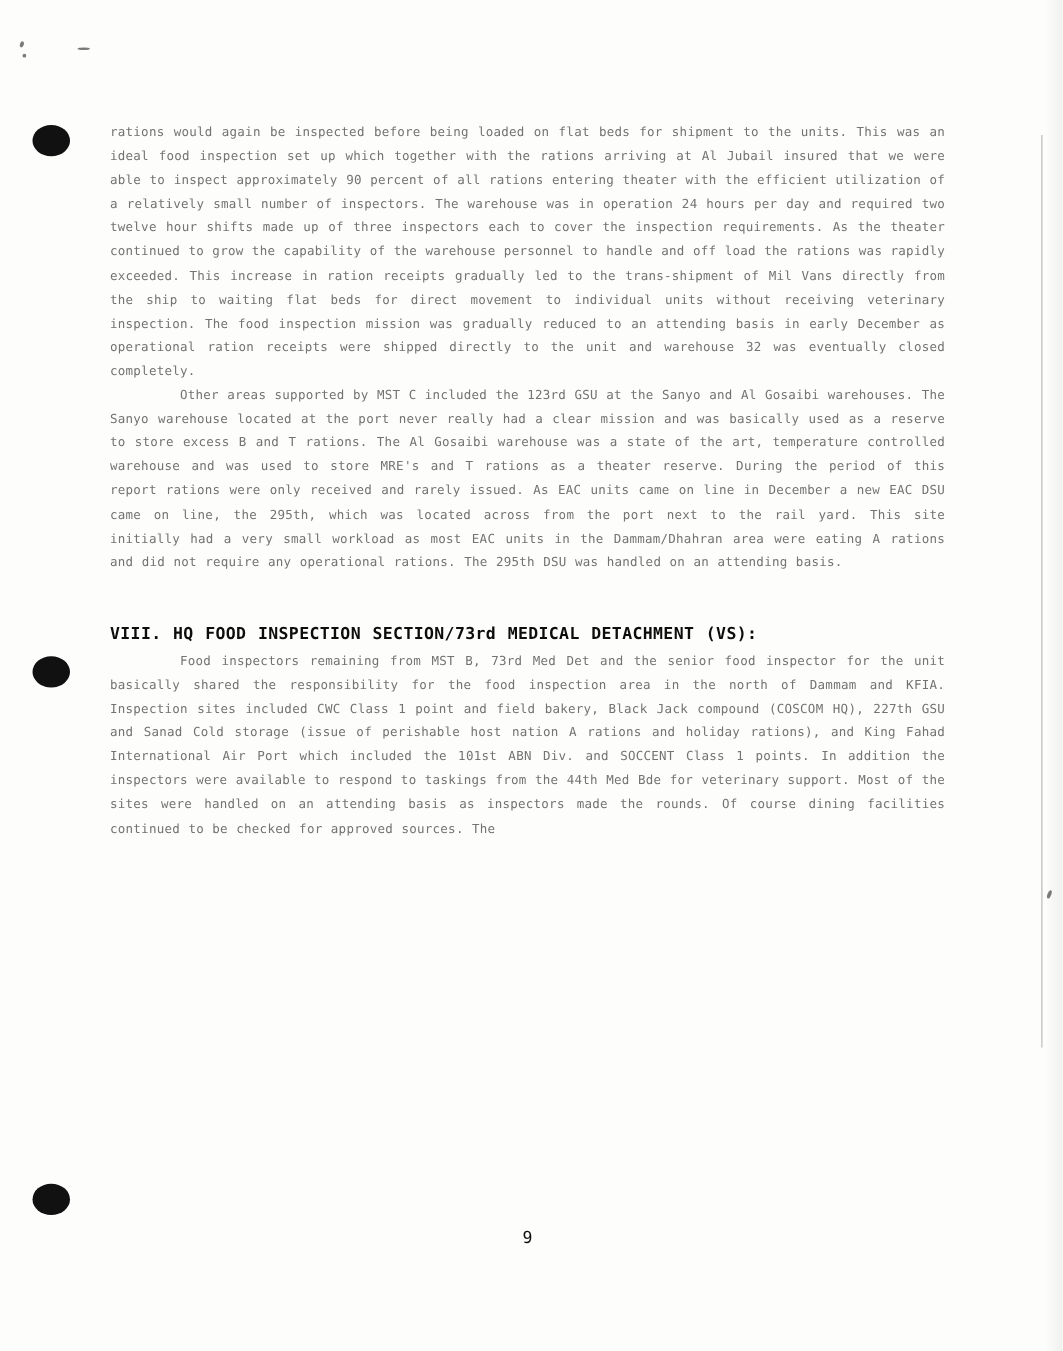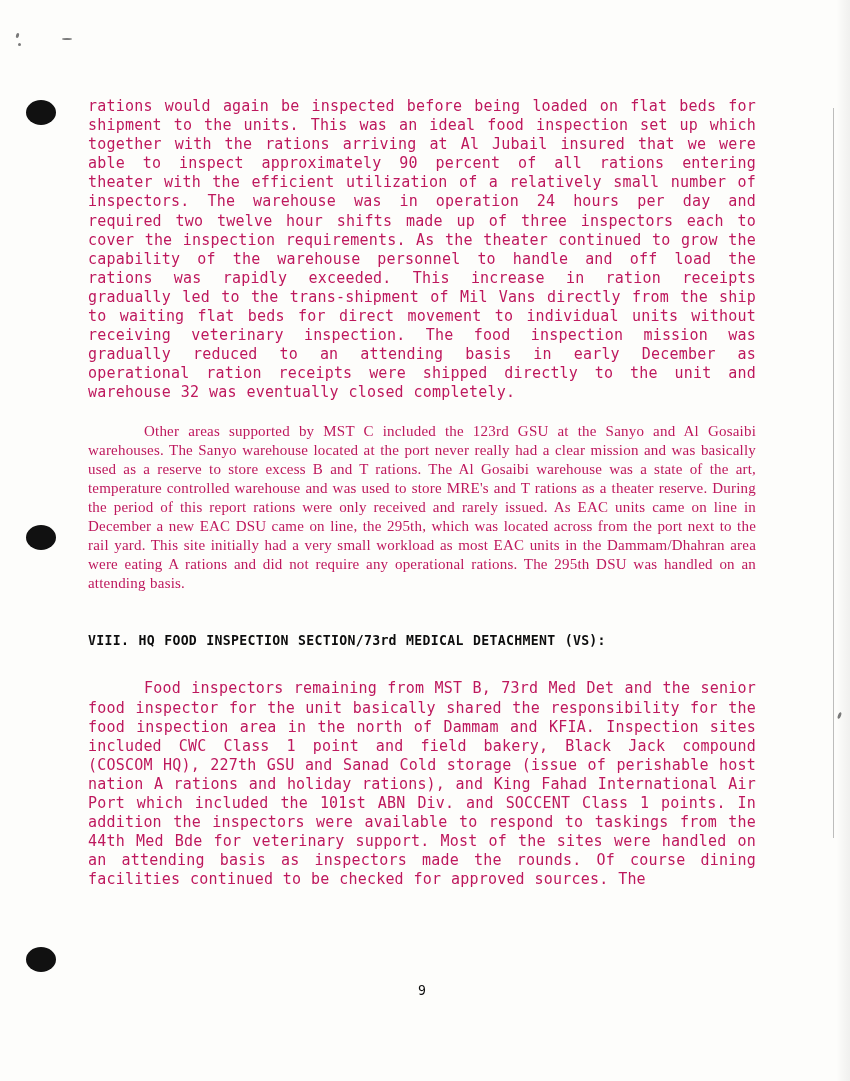--- a/index.html
+++ b/index.html
@@ -64,46 +64,44 @@
 
   .content {
     position: absolute;
     left: 88px;
     top: 97px;
     width: 668px;
   }
 
   p {
     margin: 0;
-    font-size: 15px;
+    font-size: 10px;
     line-height: 19.1px;
     text-align: justify;
     letter-spacing: 0.2px;
     word-spacing: 0.5px;
-    color: #be185d;
+    color: #737373;
   }
   p.indent {
     text-indent: 56px;
   }
   p.gap {
-    margin-top: 19px;
-    font-family: Liberation Serif, serif;
   }
   h2.section {
     margin: 0;
     font-size: 13.2px;
     line-height: 19.1px;
     font-weight: bold;
     letter-spacing: 0.3px;
     word-spacing: 1px;
     color: #0d0d0d;
   }
   .section-wrap {
     margin-top: 38px;
-    margin-bottom: 29px;
+    margin-bottom: 3px;
   }
   .pagenum {
     position: absolute;
     left: 0;
     top: 884px;
     width: 668px;
     text-align: center;
     font-size: 13.2px;
     line-height: 19.1px;
     color: #0d0d0d;

